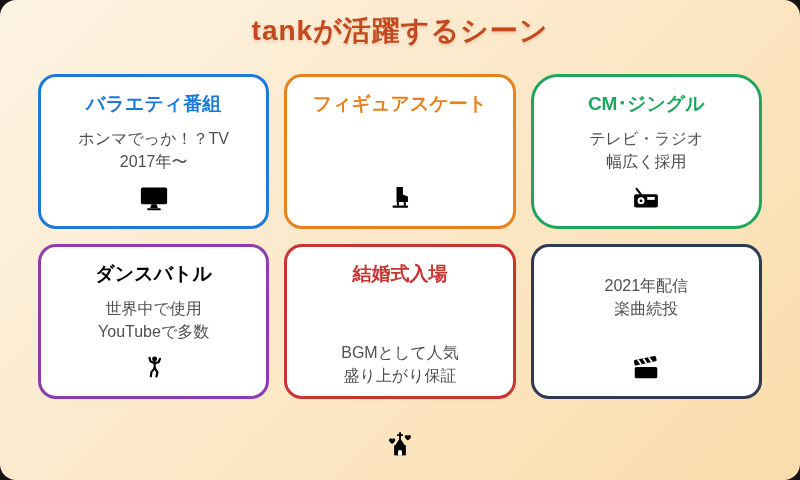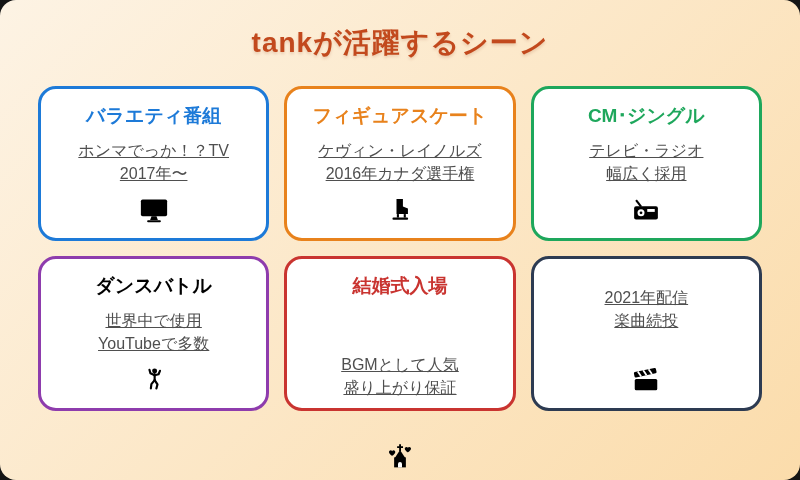--- a/index.html
+++ b/index.html
@@ -12,21 +12,21 @@
   .canvas {
     position: relative;
     width: 800px; height: 480px;
     border-radius: 16px;
     box-sizing: border-box;
     background: linear-gradient(135deg, #fdf3e4, #fbdcab); 
     display: flex;
     flex-direction: column;
   }
   .page-title {
-    margin-top: 24px;
+    margin-top: 12px;
     text-align: center;
     font-size: 28px;
     font-weight: bold;
     letter-spacing: 1px;
     color: #c2491d;
     text-shadow: 0 2px 3px rgba(150, 60, 20, 0.18);
   }
   .cards-grid {
     margin-top: 24px;
     padding: 0 38px;
@@ -51,21 +51,20 @@
     font-weight: bold;
     line-height: 1.2;
     text-align: center;
   }
   .card-body {
     margin-top: 11px;
     font-size: 16px;
     line-height: 1.45;
     color: #4f4f4f;
     text-align: center;
-    text-decoration: underline;
   }
   .card-icon {
     margin-top: auto;
     height: 30px;
     display: flex;
     align-items: flex-end;
   }
   .card-icon svg { display: block; }
 </style>
 </head>
@@ -87,35 +86,31 @@
         <svg width="34" height="30" viewBox="0 0 24 24" fill="#000">
           <rect x="1.5" y="3.5" width="21" height="13.5" rx="1.4"></rect>
           <path d="M10 17h4l1.1 3H8.9z"></path>
           <rect x="6.5" y="20.2" width="11" height="1.6" rx="0.8"></rect>
         </svg>
       </div>
     </div>
 
     <div class="card" style="border-color: rgb(232, 130, 28); background: rgb(255, 255, 255);">
       <div class="card-title" style="color: rgb(232, 130, 28);">フィギュアスケート</div>
-      <div class="card-body">
-        <div style="color: rgb(79, 79, 79);">ケヴィン・レイノルズ</div>
-        <div style="color: rgb(79, 79, 79);">2016年カナダ選手権</div>
-      </div>
       <div class="card-icon">
         <svg width="28" height="30" viewBox="0 0 24 24" fill="#000">
           <path d="M9 2.5h5.5V9l4.3 1.8V15.5H9z"></path>
           <rect x="9.3" y="15.5" width="1.8" height="3"></rect>
           <rect x="15.2" y="15.5" width="1.8" height="3"></rect>
           <rect x="5.5" y="18.5" width="13.5" height="1.9" rx="0.95"></rect>
         </svg>
       </div>
     </div>
 
-    <div class="card" style="border-color: rgb(30, 167, 92); background: rgb(255, 255, 255);">
+    <div class="card" style="border-color: rgb(30, 167, 92); background: rgb(255, 255, 255); border-radius: 27px;">
       <div class="card-title" style="color: rgb(30, 167, 92);">CM･ジングル</div>
       <div class="card-body">
         <div style="color: rgb(79, 79, 79);">テレビ・ラジオ</div>
         <div style="color: rgb(79, 79, 79);">幅広く採用</div>
       </div>
       <div class="card-icon">
         <svg width="32" height="30" viewBox="0 0 24 24" fill="#000">
           <path d="M7.2 9.5 3.4 4.6l1.3-1L8.9 9z"></path>
           <rect x="2.5" y="9" width="19" height="10.5" rx="1.5"></rect>
           <circle cx="8" cy="14.2" r="2.8" fill="#fff"></circle>

